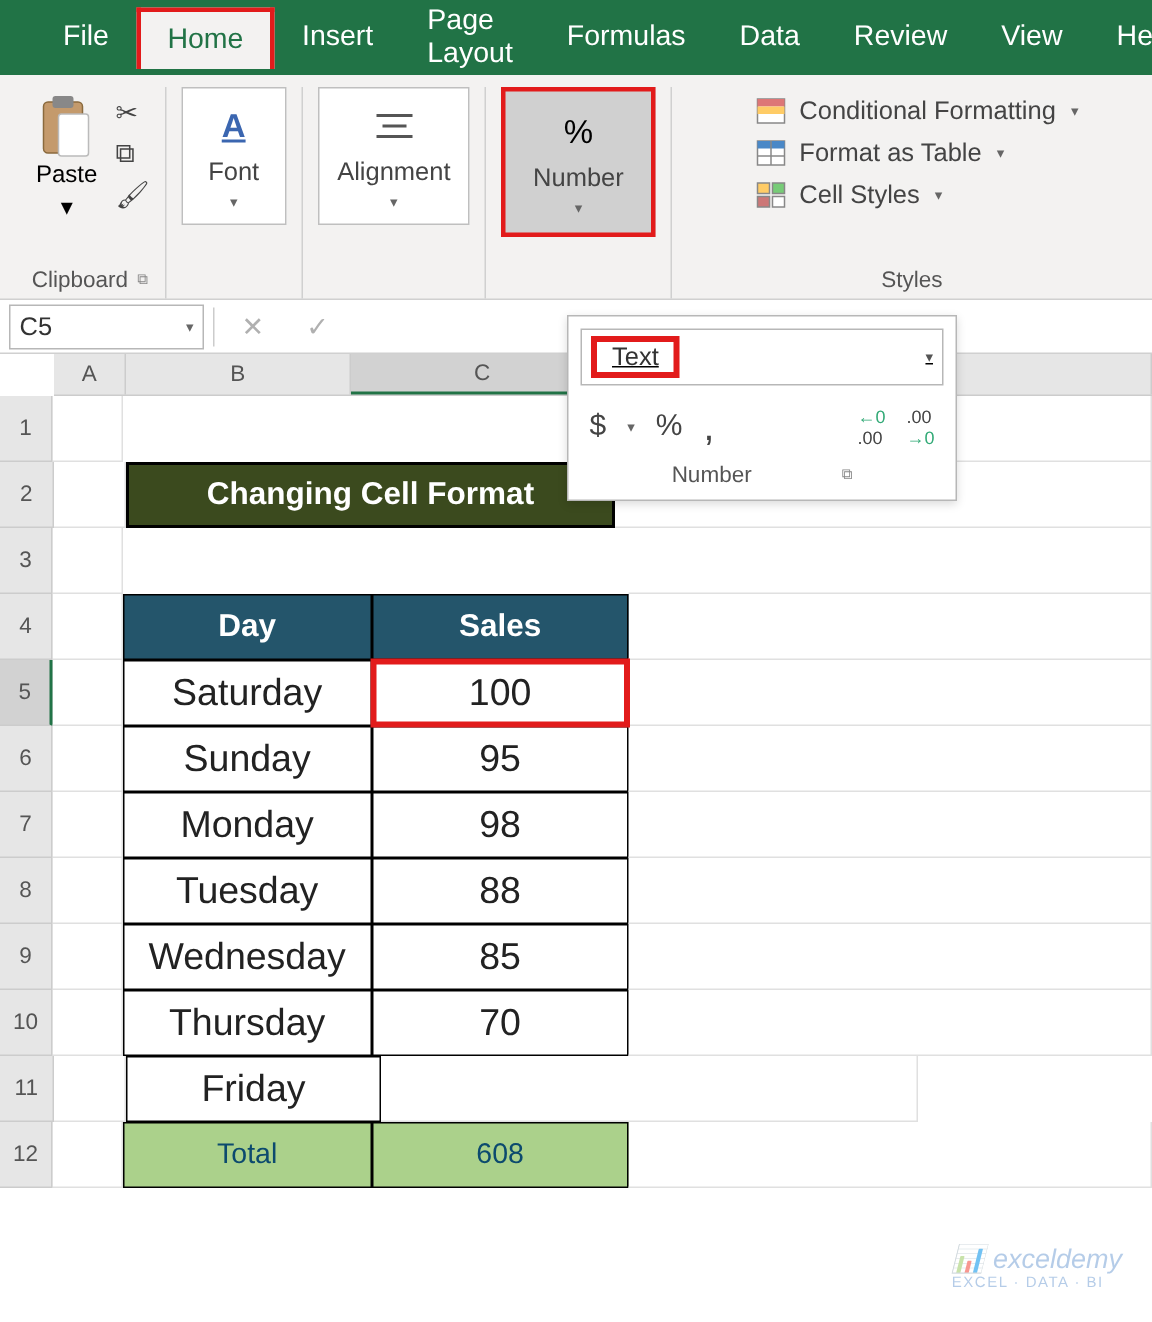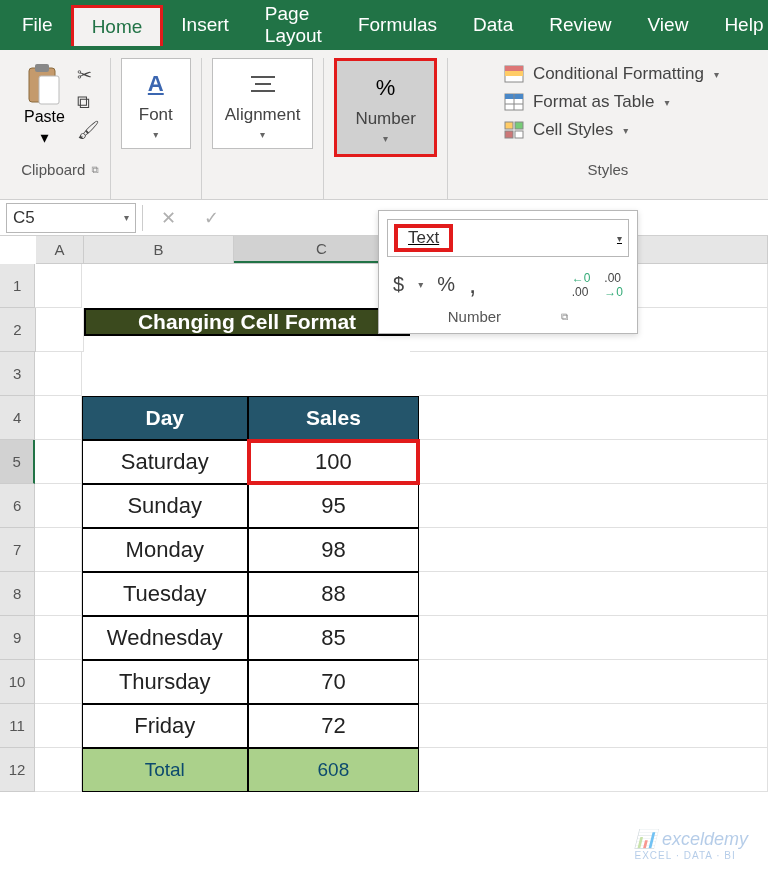--- a/index.html
+++ b/index.html
@@ -1,27 +1,27 @@
 <!DOCTYPE html>
 <html><head>
 <meta charset="utf-8">
 <style>
 * { margin: 0; padding: 0; box-sizing: border-box; font-family: 'Segoe UI', Tahoma, sans-serif; }
 body { background: #fff; width: 768px; height: 881px; overflow: hidden; position: relative; }
 
 
-.titlebar { height: 50px; background: #217346; display: flex; align-items: center; padding: 0 4px; color: #fff; }
+.titlebar { height: 50px; background: #217346; display: flex; align-items: center; padding: 0 24px; color: #fff; }
 .titlebar .tab { padding: 8px 18px; font-size: 19px; font-weight: 400; cursor: pointer; }
 .titlebar .tab.active { background: #f3f2f1; color: #217346; border: 3px solid #e21b1b; border-bottom: none; }
 
 
 .ribbon { height: 150px; background: #f3f2f1; border-bottom: 1px solid #d0d0d0; display: flex; padding: 8px 0 0 10px; }
 .ribbon-group { display: flex; flex-direction: column; align-items: center; padding: 0 10px; border-right: 1px solid #d0d0d0; position: relative; }
 .ribbon-group:last-child { border-right: none; }
-.ribbon-group-label { font-size: 15px; color: #555; margin-top: auto; padding-bottom: 21px; display: flex; align-items: center; gap: 6px; }
+.ribbon-group-label { font-size: 15px; color: #555; margin-top: auto; padding-bottom: 4px; display: flex; align-items: center; gap: 6px; }
 .launcher { font-size: 10px; color: #888; cursor: pointer; }
 
 .clipboard-inner { display: flex; gap: 8px; }
 .paste-btn { display: flex; flex-direction: column; align-items: center; gap: 2px; padding: 4px; }
 .paste-icon { width: 38px; height: 44px; position: relative; }
 .clip-ops { display: flex; flex-direction: column; gap: 6px; padding-top: 6px; }
 .clip-ops span { font-size: 18px; cursor: pointer; color: #444; }
 
 .big-btn { display: flex; flex-direction: column; align-items: center; gap: 4px; padding: 8px 12px; border: 1px solid #bfbfbf; background: #fff; cursor: pointer; min-width: 70px; }
 .big-btn .label { font-size: 17px; color: #444; }
@@ -62,25 +62,25 @@
 .rows { display: flex; flex-direction: column; }
 .row { display: flex; height: 44px; }
 .rh { width: 36px; background: #e6e6e6; border-right: 1px solid #ccc; border-bottom: 1px solid #ccc; display: flex; align-items: center; justify-content: center; font-size: 15px; color: #555; }
 .rh.sel { background: #d2d2d2; border-right: 2px solid #217346; }
 .cellA { width: 48px; border-right: 1px solid #e0e0e0; border-bottom: 1px solid #e0e0e0; }
 .cellB { width: 170px; }
 .cellC { width: 176px; }
 .cellD { width: 358px; border-bottom: 1px solid #e0e0e0; border-right: 1px solid #e0e0e0; }
 
 
-.banner { background: #3b4a1e; color: #fff; font-weight: 700; font-size: 21px; display: flex; align-items: center; justify-content: center; width: 326px; height: 28px; border: 2px solid #000; }
+.banner { background: #3b4a1e; color: #fff; font-weight: 700; font-size: 21px; display: flex; align-items: center; justify-content: center; width: 326px; height: 44px; border: 2px solid #000; }
 
 
 .thcell { background: #24556b; color: #fff; font-weight: 700; font-size: 21px; display: flex; align-items: center; justify-content: center; border: 1px solid #000; }
-.tdcell { background: #fff; color: #222; font-size: 22px; display: flex; align-items: center; justify-content: center; border: 1px solid #000; }
+.tdcell { background: #fff; color: #222; font-size: 25px; display: flex; align-items: center; justify-content: center; border: 1px solid #000; }
 .trcell { background: #abd18b; color: #0c4a6e; font-size: 19px; display: flex; align-items: center; justify-content: center; border: 1px solid #000; }
 .sel-cell { outline: 4px solid #e21b1b; outline-offset: -3px; z-index: 5; position: relative; }
 
 .watermark { position: absolute; right: 20px; bottom: 20px; font-size: 18px; color: #7aa4d6; opacity: .55; font-style: italic; }
 .watermark .sub { font-size: 10px; color: #7aa4d6; letter-spacing: 1px; display: block; font-style: normal; }
 </style>
 </head>
 <body>
 
 <div class="titlebar">
@@ -316,21 +316,20 @@
         <div class="cellA"></div>
       <div class="tdcell cellB">Thursday</div>
       <div class="tdcell cellC">70</div>
       <div class="cellD"></div>
       </div>
 
     <div class="row">
         <div class="rh">11</div>
         <div class="cellA"></div>
       <div class="tdcell cellB">Friday</div>
-      <div class="tdcell cellC">72</div>
       <div class="cellD"></div>
       </div>
 
     <div class="row">
         <div class="rh">12</div>
         <div class="cellA"></div>
       <div class="trcell cellB">Total</div>
       <div class="trcell cellC">608</div>
       <div class="cellD"></div>
       </div>

